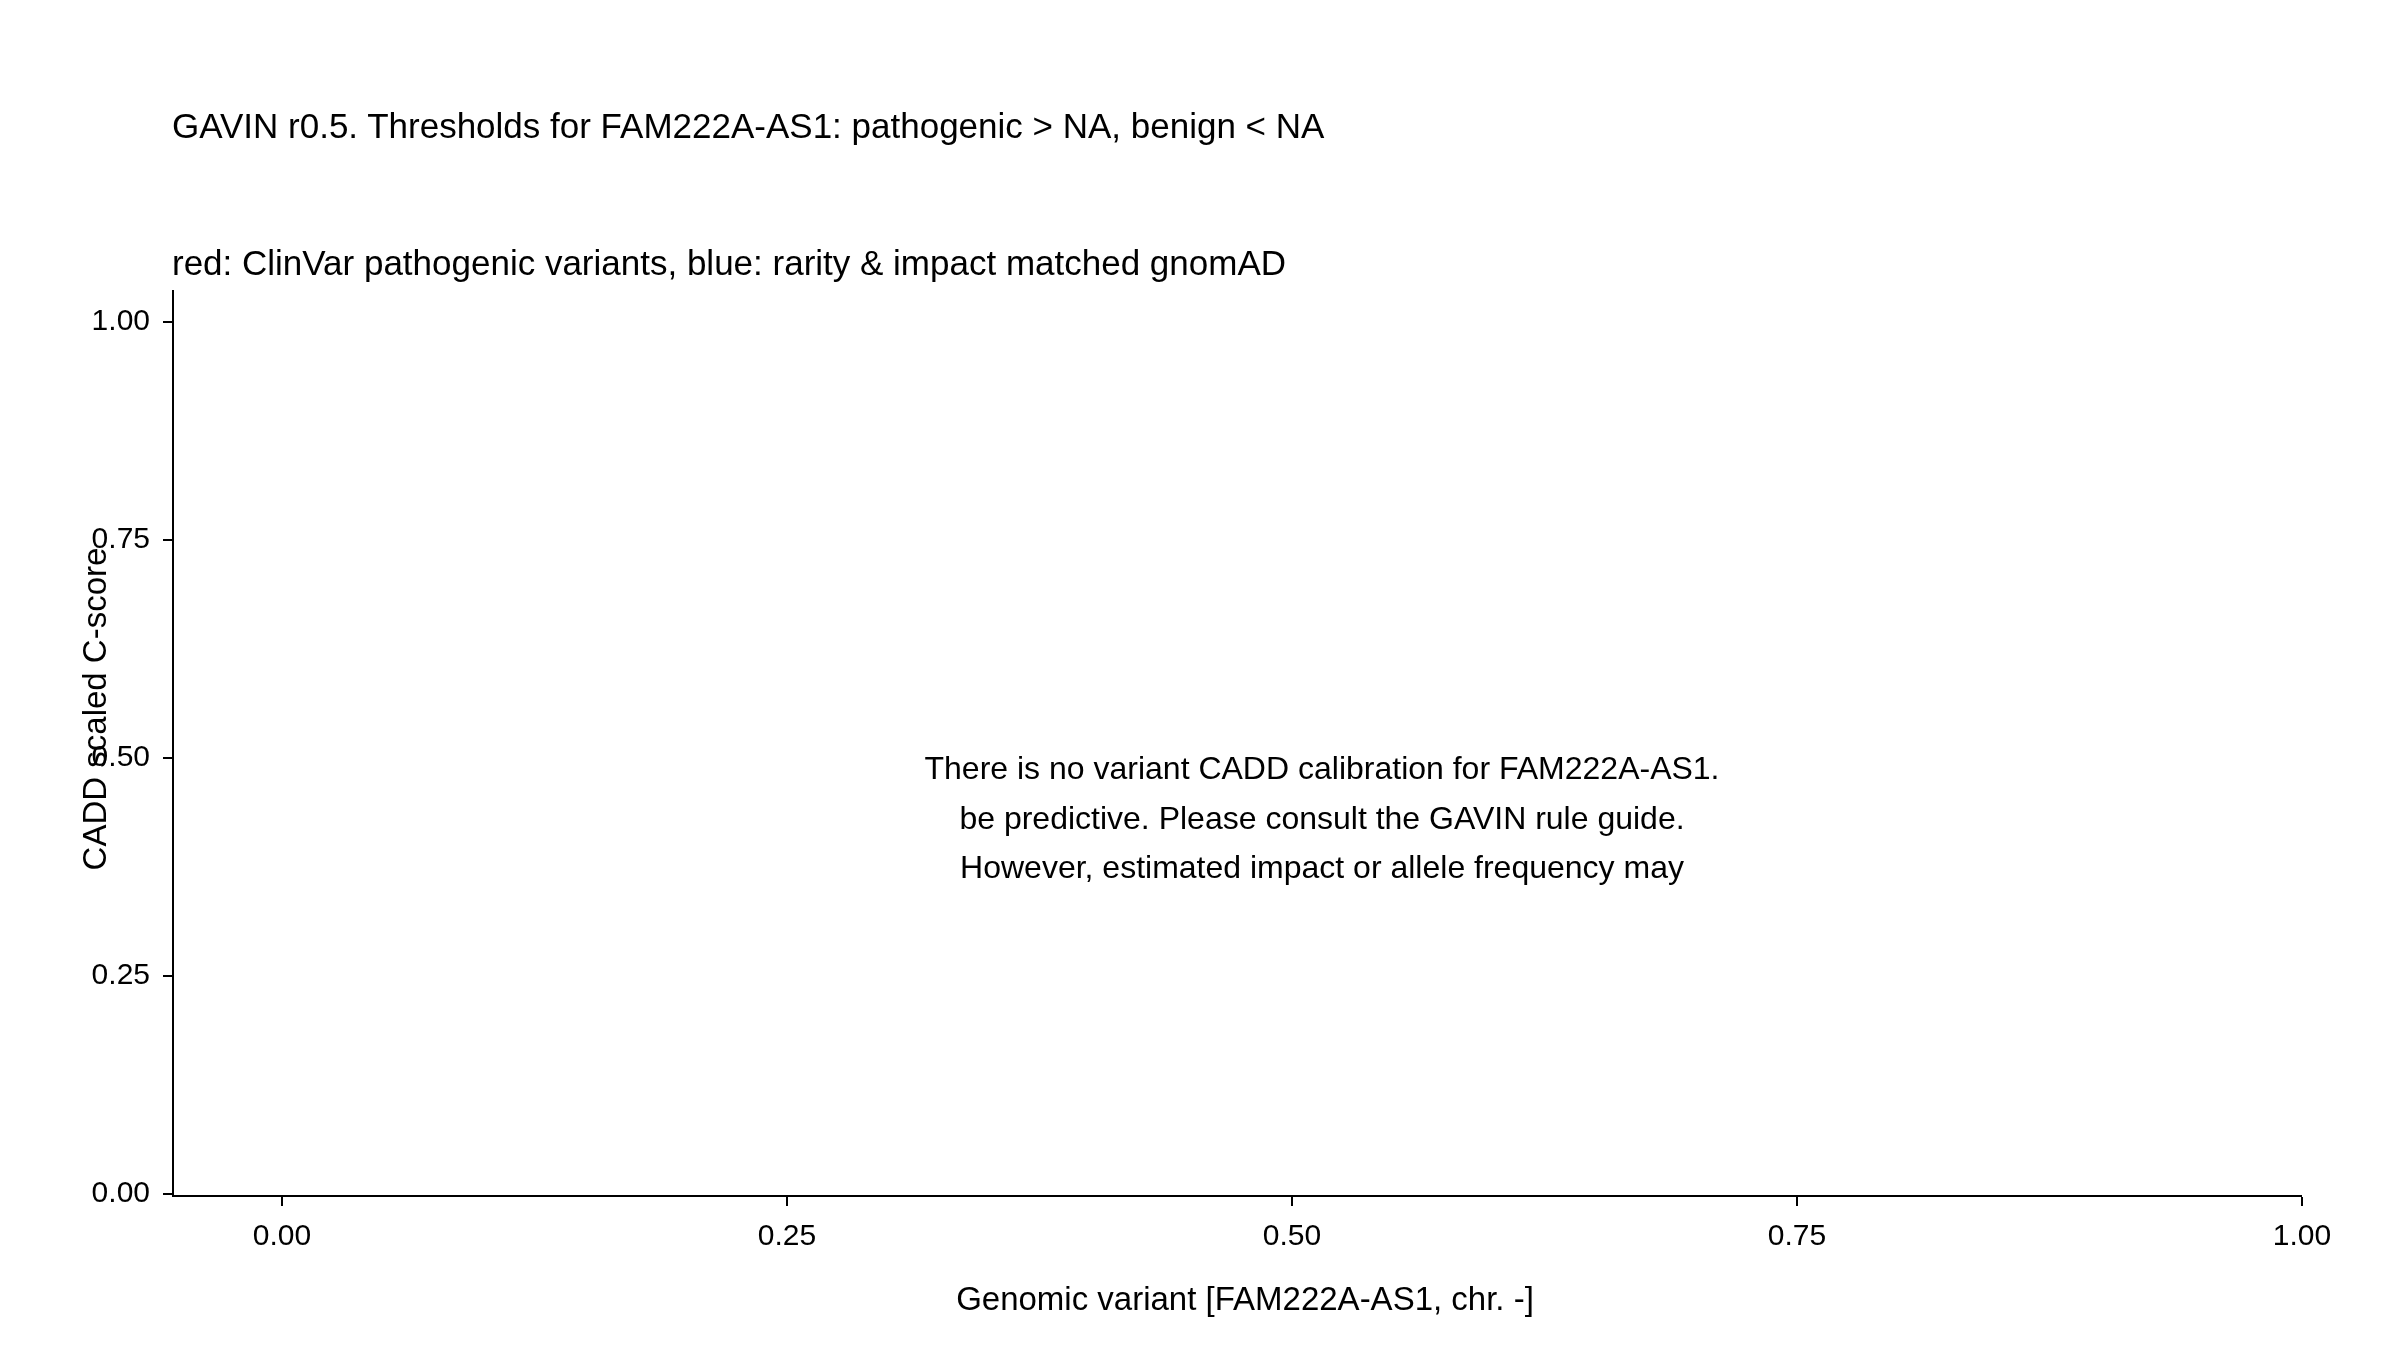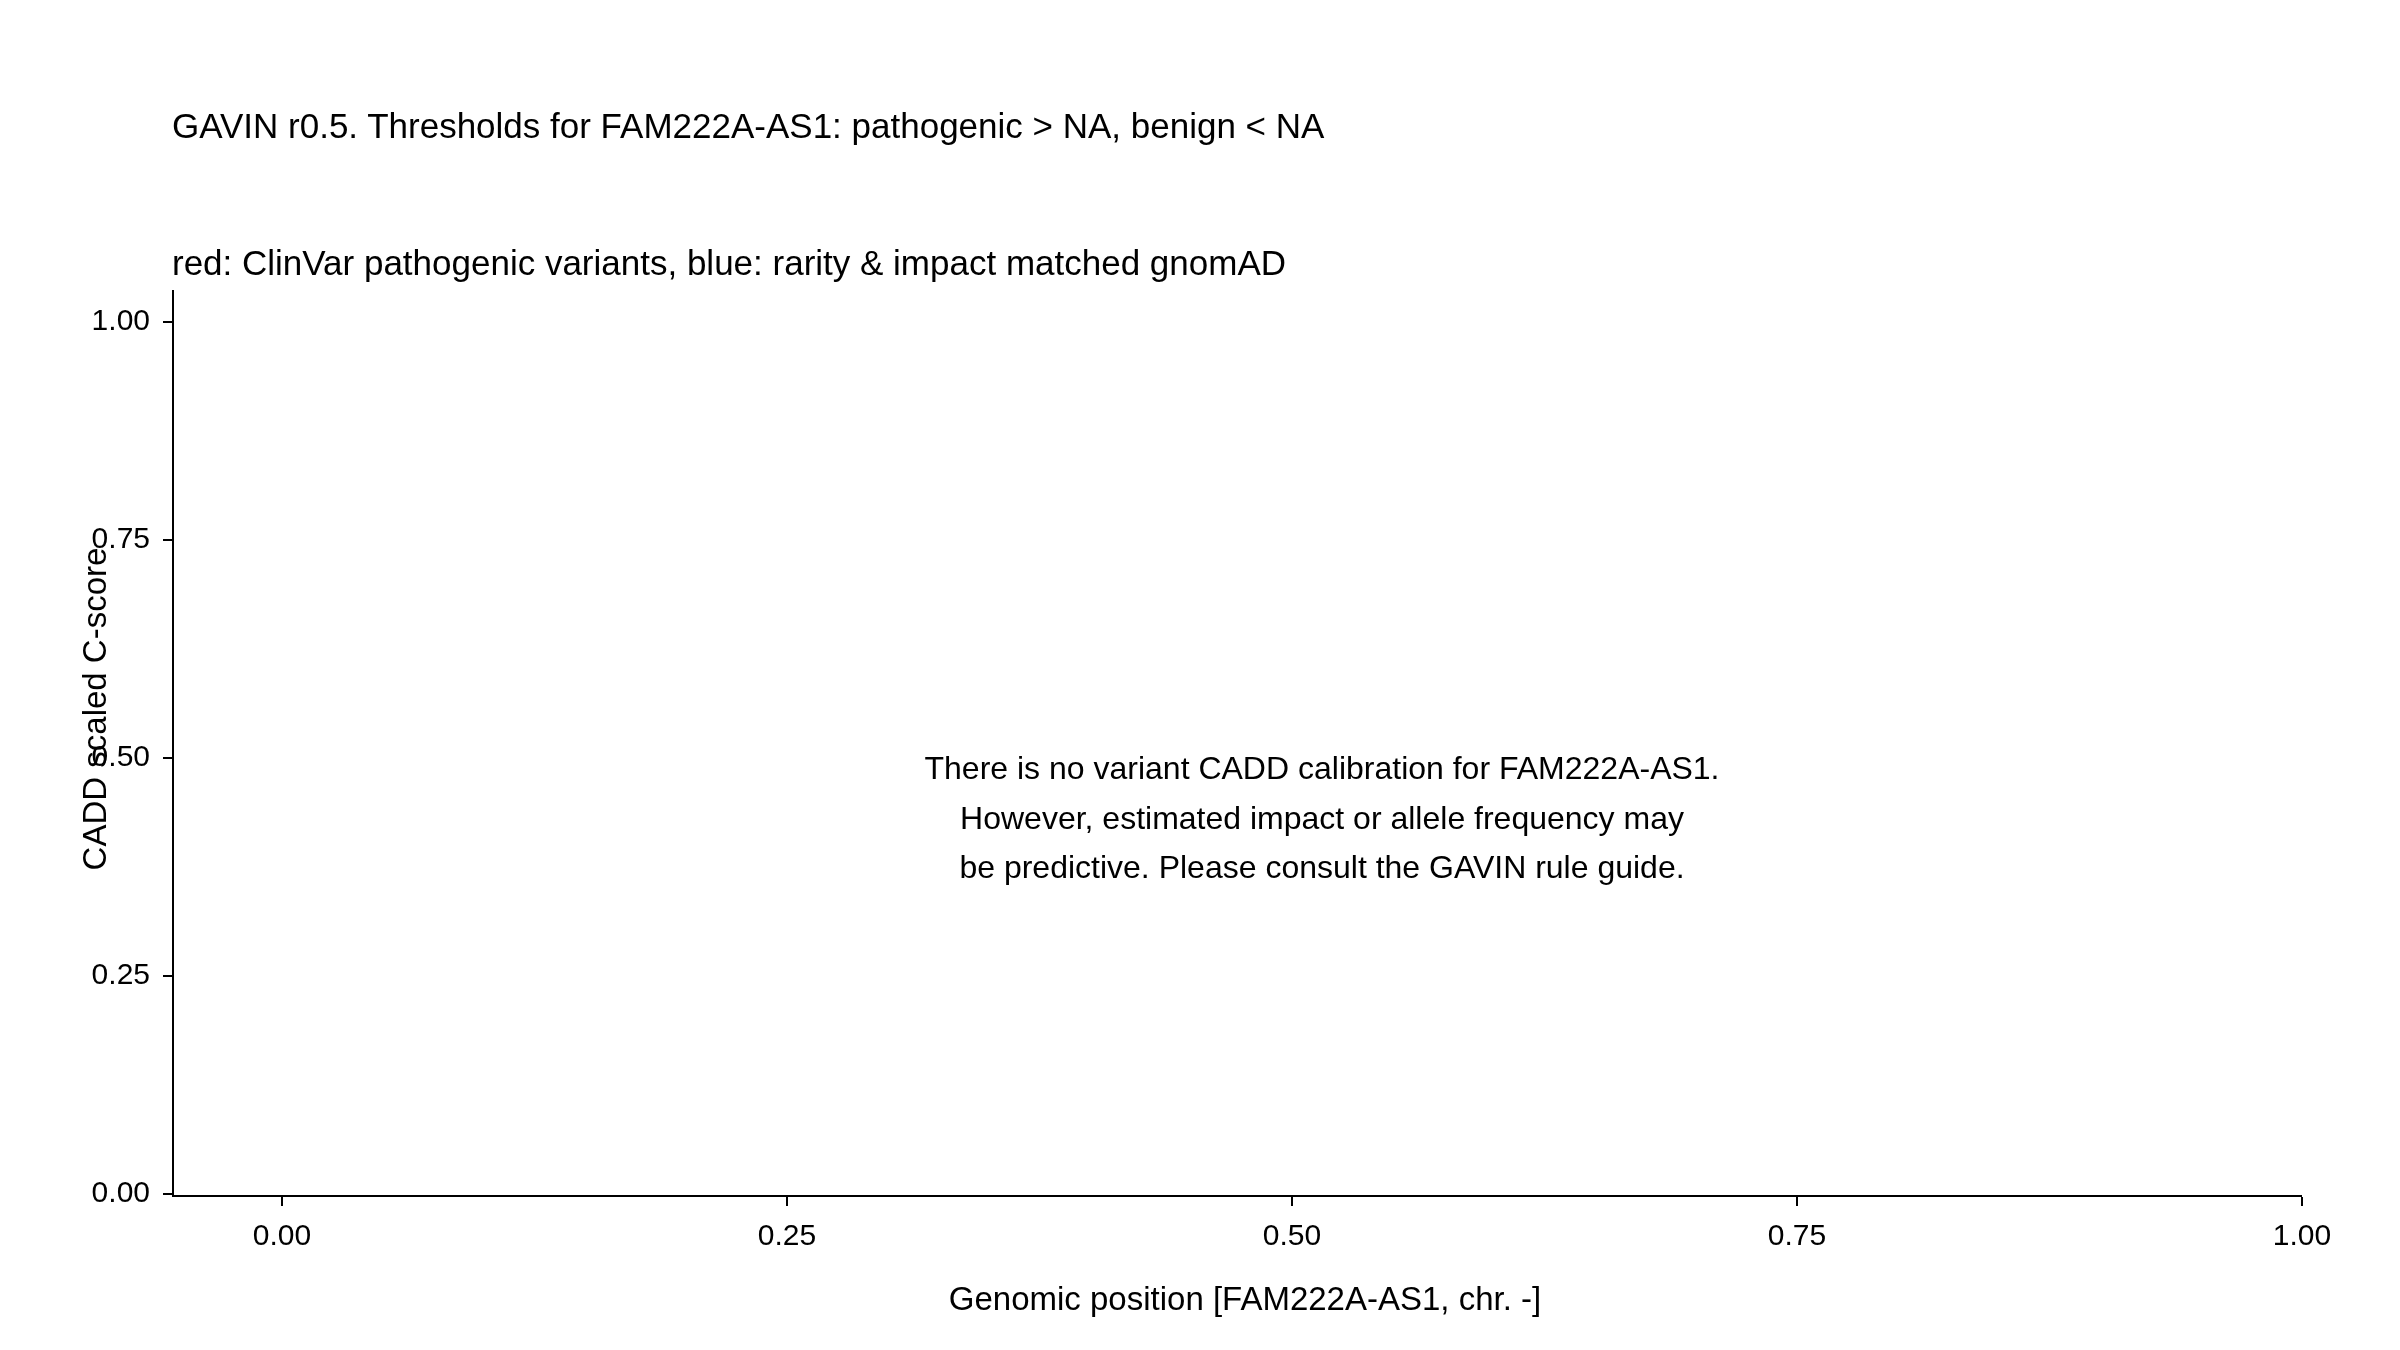--- a/index.html
+++ b/index.html
@@ -146,22 +146,22 @@
 
   <div id="title-block">
     <span class="title-line">GAVIN r0.5. Thresholds for FAM222A-AS1: pathogenic &gt; NA, benign &lt; NA</span>
     <span class="title-line">red: ClinVar pathogenic variants, blue: rarity &amp; impact matched gnomAD</span>
     <span class="title-line">variants, green: RefSeq exons, grey: genome-wide fallback threshold</span>
   </div>
 
   <div id="panel">
     <div id="panel-annotation">
       <span class="ann-line">There is no variant CADD calibration for FAM222A-AS1.</span>
+      <span class="ann-line">be predictive. Please consult the GAVIN rule guide.</span>
       <span class="ann-line">However, estimated impact or allele frequency may</span>
-      <span class="ann-line">be predictive. Please consult the GAVIN rule guide.</span>
     </div>
   </div>
 
   <div id="y-axis-line"></div>
   <div id="x-axis-line"></div>
 
   <div class="tick-mark-y" style="top:321px;"></div>
   <div class="tick-label-y" style="top:303px;">1.00</div>
 
   <div class="tick-mark-y" style="top:539px;"></div>
@@ -185,15 +185,15 @@
   <div class="tick-mark-x" style="left:1291px;"></div>
   <div class="tick-label-x" style="left:1212px; top:1218px;">0.50</div>
 
   <div class="tick-mark-x" style="left:1796px;"></div>
   <div class="tick-label-x" style="left:1717px; top:1218px;">0.75</div>
 
   <div class="tick-mark-x" style="left:2301px;"></div>
   <div class="tick-label-x" style="left:2222px; top:1218px;">1.00</div>
 
   <div id="y-axis-label">CADD scaled C-score</div>
-  <div id="x-axis-label">Genomic position [FAM222A-AS1, chr. -]</div>
+  <div id="x-axis-label">Genomic variant [FAM222A-AS1, chr. -]</div>
 
 </div>
 
 </body></html>

